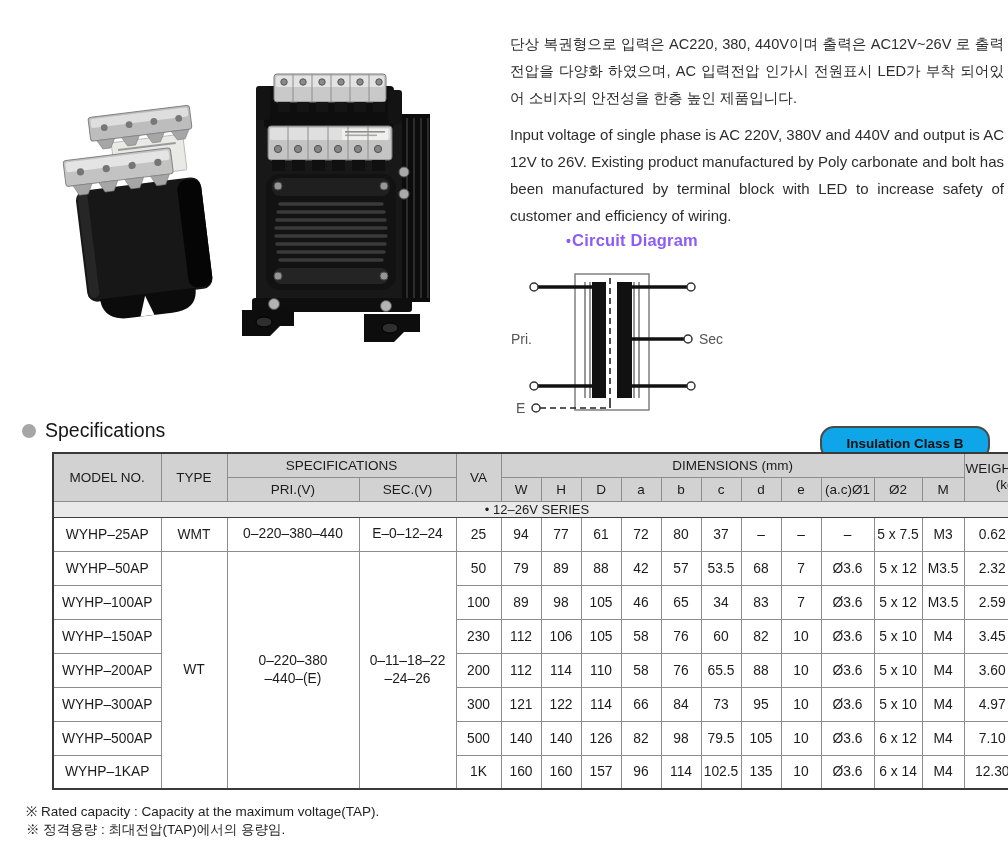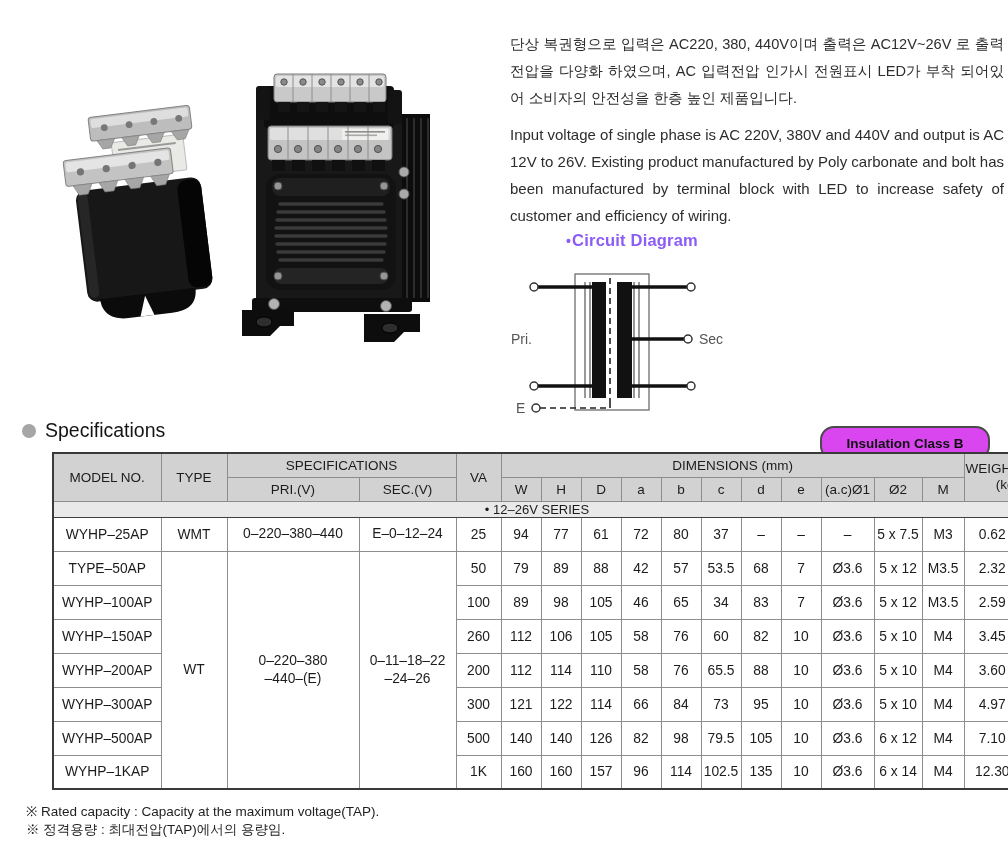--- a/index.html
+++ b/index.html
@@ -20,21 +20,21 @@
   .circ-label { font-size:14px; fill:#555; font-family:"Liberation Sans",sans-serif; }
 
   
   .spec-heading { position:absolute; left:22px; top:419px; display:flex;
     align-items:center; gap:9px; }
   .spec-bullet { width:14px; height:14px; border-radius:50%; background:#a6a6a6; }
   .spec-heading-text { font-size:19.5px; font-weight:500; color:#141414; }
 
   
   .badge { position:absolute; left:820px; top:426px; width:170px; height:34px;
-    border:2px solid #4a4a4a; border-radius:14px; background:#d946ef;
+    border:2px solid #4a4a4a; border-radius:14px; background:#0ea5e9;
     display:flex; align-items:center; justify-content:center;
     font-size:13.5px; font-weight:bold; color:#101010; }
 
   
   table.spec { position:absolute; left:24px; top:452px; width:968px;
     border-collapse:collapse; table-layout:fixed; }
   table.spec { border:2px solid #3a3a3a;margin-left:28px; }
   table.spec th, table.spec td { border:1px solid #8d8d8d; text-align:center;
     vertical-align:middle; padding:0 1px; color:#1c1c1c; }
   table.spec thead th { background:#d2d2d2; font-weight:500; height:24px;
@@ -279,21 +279,21 @@
           <td>80</td>
           <td>37</td>
           <td>–</td>
           <td>–</td>
           <td>–</td>
           <td>5 x 7.5</td>
           <td>M3</td>
           <td class="weight-cell">0.62</td>
         </tr>
         <tr>
-          <td class="model-cell">TYPE–50AP</td>
+          <td class="model-cell">WYHP–50AP</td>
           <td class="merged" rowspan="7">WT</td>
           <td class="merged multiline" rowspan="7">0–220–380
 –440–(E)</td>
           <td class="merged multiline" rowspan="7">0–11–18–22
 –24–26</td>
           <td>50</td>
           <td>79</td>
           <td>89</td>
           <td>88</td>
           <td>42</td>
@@ -317,21 +317,21 @@
           <td>34</td>
           <td>83</td>
           <td>7</td>
           <td>Ø3.6</td>
           <td>5 x 12</td>
           <td>M3.5</td>
           <td class="weight-cell">2.59</td>
         </tr>
         <tr>
           <td class="model-cell">WYHP–150AP</td>
-          <td>260</td>
+          <td>230</td>
           <td>112</td>
           <td>106</td>
           <td>105</td>
           <td>58</td>
           <td>76</td>
           <td>60</td>
           <td>82</td>
           <td>10</td>
           <td>Ø3.6</td>
           <td>5 x 10</td>

